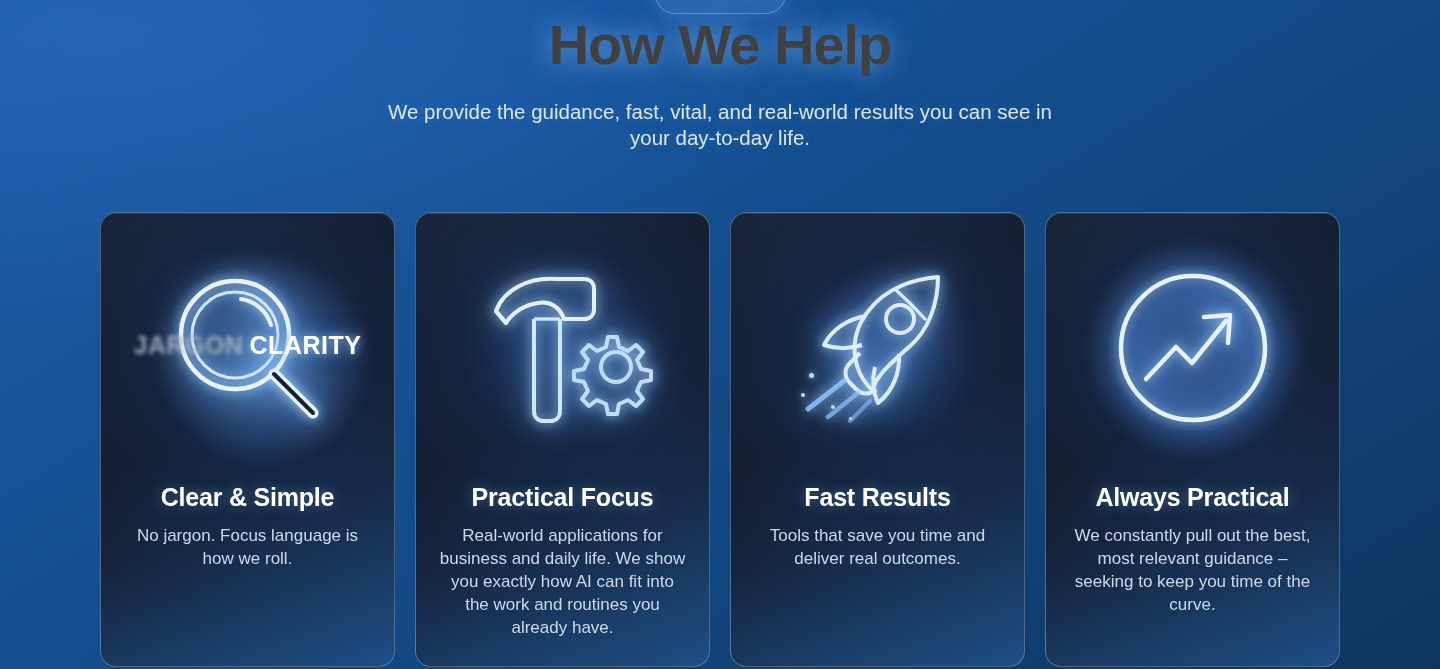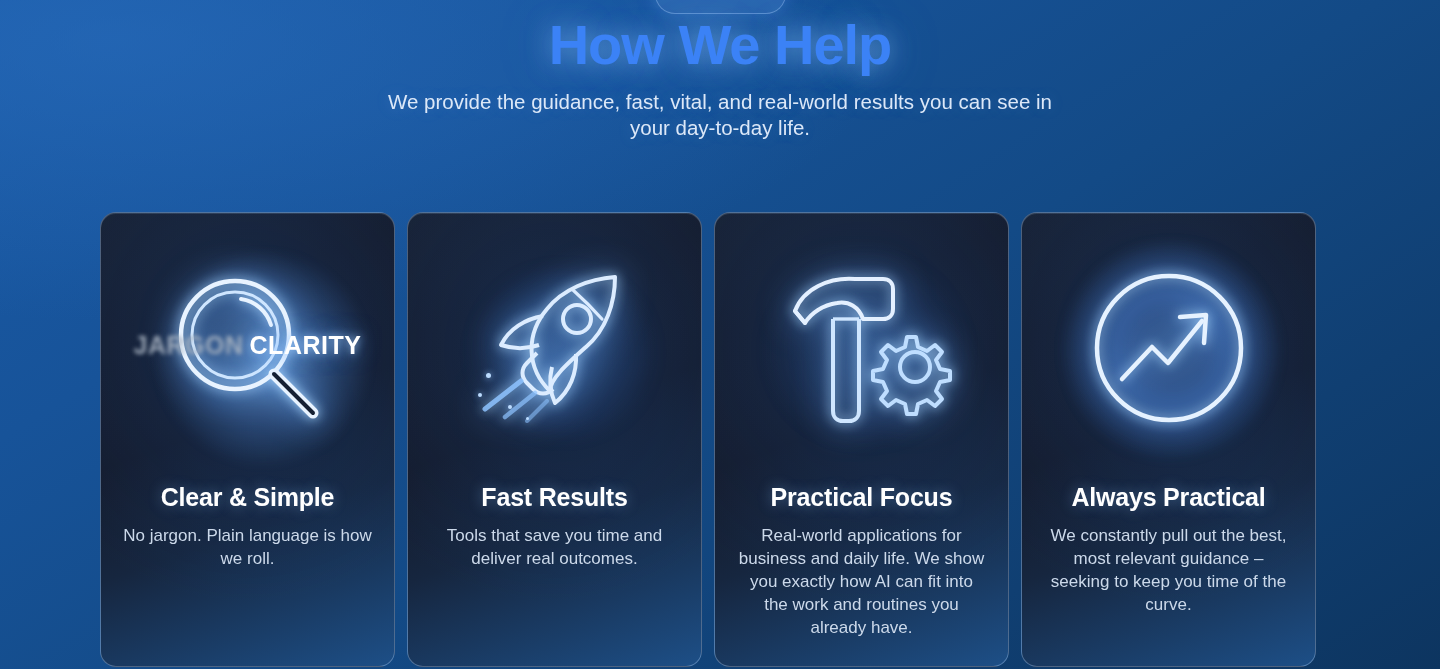--- a/index.html
+++ b/index.html
@@ -37,44 +37,44 @@
     left: 0;
     top: 14px;
     width: 1440px;
     text-align: center;
   }
 
   .page-title {
     font-size: 56px;
     font-weight: bold;
     letter-spacing: -1px;
-    color: #3b82f6;
+    color: #404040;
     text-shadow: 0 0 24px rgba(150,200,255,0.55), 0 0 52px rgba(90,160,255,0.35);
     line-height: 1.1;
   }
 
   .page-subtitle {
-    margin-top: 13px;
+    margin-top: 23px;
     font-size: 20.5px;
     line-height: 1.28;
     color: #dce8f8;
     max-width: 700px;
     margin-left: auto;
     margin-right: auto;
     text-shadow: 0 0 14px rgba(120,180,255,0.25);
   }
 
   
   .cards {
     position: absolute;
     left: 100px;
     top: 212px;
     width: 1240px;
     display: flex;
-    gap: 12px;
+    gap: 20px;
   }
 
   .card {
     width: 295px;
     height: 455px;
     border-radius: 16px;
     border: 1px solid rgba(170,205,245,0.38);
     background:
       radial-gradient(ellipse 120% 80% at 50% 30%, rgba(30,80,150,0.30) 0%, rgba(30,80,150,0.0) 70%),
       linear-gradient(160deg, #182133 0%, #151b2b 22%, #141a2a 46%, #16263f 66%, #1a3e69 86%, #1d4f87 100%);
@@ -213,21 +213,48 @@
         <path d="M78 36 a37 37 0 0 1 30 26" fill="none" stroke="#e8f3ff" stroke-width="4" stroke-linecap="round"></path>
         <path d="M111 111 L150 150" fill="none" stroke="#e8f3ff" stroke-width="11" stroke-linecap="round"></path>
         <path d="M111 111 L150 150" fill="none" stroke="#152033" stroke-width="4" stroke-linecap="round"></path>
       </svg>
       <div class="jargon-clarity">
         <span class="word-jargon">JARGON</span><span class="word-clarity">CLARITY</span>
       </div>
     </div>
     <div class="card-text">
       <div class="card-title">Clear &amp; Simple</div>
-      <div class="card-desc">No jargon. Plain language is how we roll.</div>
+      <div class="card-desc">No jargon. Focus language is how we roll.</div>
+    </div>
+  </div>
+
+  <div class="card">
+    <div class="icon-area">
+      <div class="glow-blob glow-c3"></div>
+      <svg class="icon-svg" width="190" height="170" viewBox="0 0 190 170">
+
+        <path d="M28 48 C36 26 62 14 88 16 L88 16 L116 16 C122 16 126 20 126 26 L126 46 C126 52 122 56 116 56 L96 56
+                 C92 44 82 38 70 40 C56 42 44 50 38 60 Z" fill="none" stroke="#e4f0ff" stroke-width="4" stroke-linejoin="round"></path>
+
+        <path d="M28 48 L38 60" fill="none" stroke="#e4f0ff" stroke-width="4" stroke-linecap="round"></path>
+
+        <path d="M66 56 L66 148 C66 154 70 158 76 158 L82 158 C88 158 92 154 92 148 L92 56" fill="none" stroke="#cfe6ff" stroke-width="4" stroke-linejoin="round"></path>
+
+        <path d="M66 56 L92 56" fill="none" stroke="#cfe6ff" stroke-width="3.4"></path>
+
+        <g fill="none" stroke="#bfdeff" stroke-width="4" stroke-linejoin="round">
+          <path d="M140 74 l9 0 2 10 9 4 8-6 7 7 -6 8 4 9 10 2 0 9 -10 2 -4 9 6 8 -7 7 -8 -6 -9 4 -2 10 -9 0
+                   -2 -10 -9 -4 -8 6 -7 -7 6 -8 -4 -9 -10 -2 0 -9 10 -2 4 -9 -6 -8 7 -7 8 6 9 -4 z"></path>
+          <circle cx="148" cy="104" r="15"></circle>
+        </g>
+      </svg>
+    </div>
+    <div class="card-text">
+      <div class="card-title">Practical Focus</div>
+      <div class="card-desc">Real-world applications for business and daily life. We show you exactly how AI can fit into the work and routines you already have.</div>
     </div>
   </div>
 
   <div class="card">
     <div class="icon-area">
       <div class="glow-blob glow-c2"></div>
       <svg class="icon-svg" width="200" height="175" viewBox="0 0 200 175">
 
         <path d="M95 130 C72 108 70 74 92 48 C108 28 134 18 160 16 C160 42 151 69 131 86 C112 103 95 118 95 130 Z" fill="none" stroke="#dcecff" stroke-width="4" stroke-linejoin="round"></path>
 
@@ -251,47 +278,20 @@
       <div class="spark" style="width:3px;height:3px;left:118px;top:204px;"></div>
     </div>
     <div class="card-text">
       <div class="card-title">Fast Results</div>
       <div class="card-desc">Tools that save you time and deliver real outcomes.</div>
     </div>
   </div>
 
   <div class="card">
     <div class="icon-area">
-      <div class="glow-blob glow-c3"></div>
-      <svg class="icon-svg" width="190" height="170" viewBox="0 0 190 170">
-
-        <path d="M28 48 C36 26 62 14 88 16 L88 16 L116 16 C122 16 126 20 126 26 L126 46 C126 52 122 56 116 56 L96 56
-                 C92 44 82 38 70 40 C56 42 44 50 38 60 Z" fill="none" stroke="#e4f0ff" stroke-width="4" stroke-linejoin="round"></path>
-
-        <path d="M28 48 L38 60" fill="none" stroke="#e4f0ff" stroke-width="4" stroke-linecap="round"></path>
-
-        <path d="M66 56 L66 148 C66 154 70 158 76 158 L82 158 C88 158 92 154 92 148 L92 56" fill="none" stroke="#cfe6ff" stroke-width="4" stroke-linejoin="round"></path>
-
-        <path d="M66 56 L92 56" fill="none" stroke="#cfe6ff" stroke-width="3.4"></path>
-
-        <g fill="none" stroke="#bfdeff" stroke-width="4" stroke-linejoin="round">
-          <path d="M140 74 l9 0 2 10 9 4 8-6 7 7 -6 8 4 9 10 2 0 9 -10 2 -4 9 6 8 -7 7 -8 -6 -9 4 -2 10 -9 0
-                   -2 -10 -9 -4 -8 6 -7 -7 6 -8 -4 -9 -10 -2 0 -9 10 -2 4 -9 -6 -8 7 -7 8 6 9 -4 z"></path>
-          <circle cx="148" cy="104" r="15"></circle>
-        </g>
-      </svg>
-    </div>
-    <div class="card-text">
-      <div class="card-title">Practical Focus</div>
-      <div class="card-desc">Real-world applications for business and daily life. We show you exactly how AI can fit into the work and routines you already have.</div>
-    </div>
-  </div>
-
-  <div class="card">
-    <div class="icon-area">
       <div class="glow-blob glow-c4"></div>
       <svg class="icon-svg" width="170" height="170" viewBox="0 0 170 170">
         <circle cx="85" cy="85" r="72" fill="none" stroke="#e6f2ff" stroke-width="4.5"></circle>
         <path d="M38 116 L68 84 L84 100 L118 58" fill="none" stroke="#e6f2ff" stroke-width="4.5" stroke-linecap="round" stroke-linejoin="round"></path>
         <path d="M96 54 L122 52 L120 80" fill="none" stroke="#e6f2ff" stroke-width="4.5" stroke-linecap="round" stroke-linejoin="round"></path>
       </svg>
     </div>
     <div class="card-text">
       <div class="card-title">Always Practical</div>
       <div class="card-desc">We constantly pull out the best, most relevant guidance – seeking to keep you time of the curve.</div>

